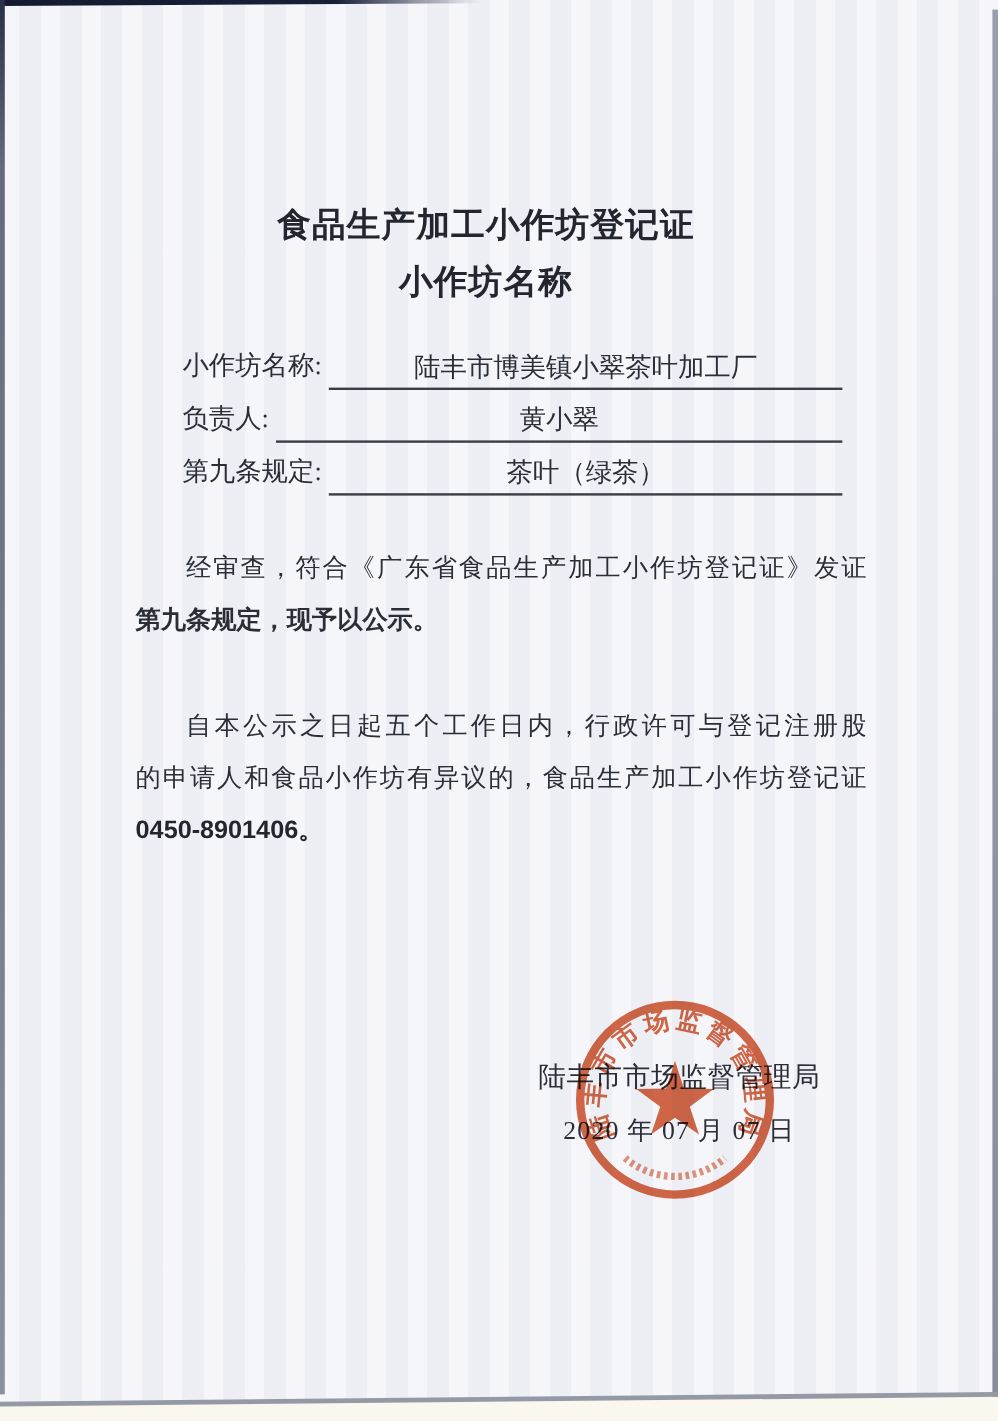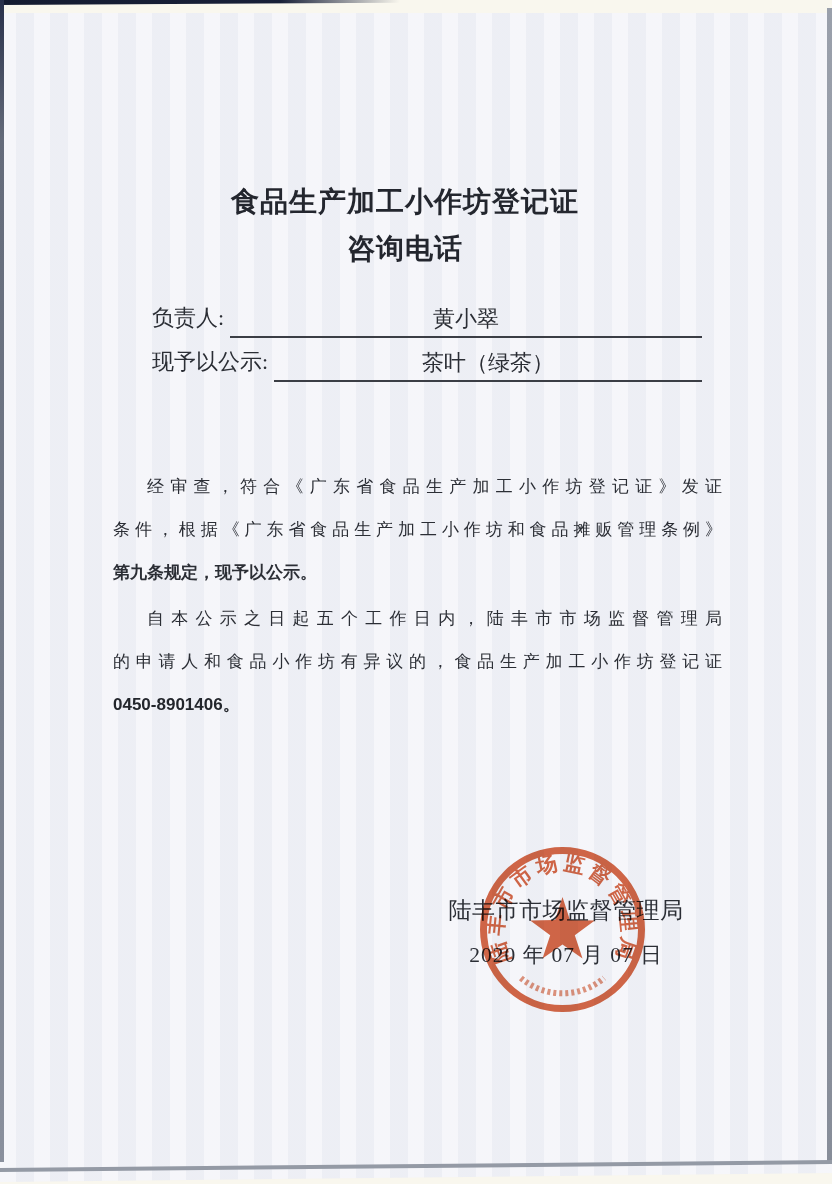--- a/index.html
+++ b/index.html
@@ -2,21 +2,21 @@
 <html><head>
 <meta charset="utf-8">
 <style>
   html,body{margin:0;padding:0;}
   body{
     width:832px;height:1184px;overflow:hidden;position:relative;
     background:#f9f7ee;
     font-family:"Liberation Serif","DejaVu Serif",serif;
   }
   .page{
-    position:absolute;left:0;top:13px;width:832px;height:1172px;
+    position:absolute;left:0;top:0;width:832px;height:1172px;
     background:
       repeating-linear-gradient(90deg, rgba(255,255,255,.28) 0 16px, rgba(206,211,224,.14) 16px 34px),
       #f2f3f8;
     clip-path:polygon(0 0,832px 0,832px 1160px,0 1169px);
     color:#2b2e35;
   }
   
   .edge-top{
     position:absolute;left:0;top:0;width:400px;height:5px;
     background:linear-gradient(to right,#141b30 0,#182038 70%,rgba(24,32,56,0) 100%);
@@ -44,21 +44,21 @@
   
   .fields{position:absolute;left:152px;top:281px;width:550px;}
   .frow{height:44px;display:flex;align-items:flex-end;}
   .flabel{font-size:22px;padding-bottom:5px;white-space:pre;color:#2b2e35;}
   .fvalue{
     flex:1;text-align:center;font-size:22px;line-height:30px;
     border-bottom:2px solid #3b3e45;padding-bottom:2px;margin-left:6px;
     color:#2b2e35;white-space:nowrap;
   }
   
-  .para{position:absolute;left:113px;width:609px;font-size:17px;color:#2b2e35;}
+  .para{position:absolute;left:113px;width:609px;font-size:21px;color:#2b2e35;}
   .p1{top:452px;}
   .p2{top:584px;}
   .bline{
     height:43px;line-height:43px;white-space:nowrap;
     text-align:justify;text-align-last:justify;word-break:break-all;
   }
   .bline.indent{text-indent:2em;}
   .bline.last{text-align-last:left;font-weight:bold;}
   .bold-seg{font-family:"Liberation Sans","DejaVu Sans",sans-serif;font-weight:700;color:#23262c;}
   
@@ -72,42 +72,45 @@
   }
   .seal text{font-family:"Liberation Serif","DejaVu Serif",serif;font-weight:700;}
 </style>
 </head>
 <body>
 
 <div class="page">
 
   <div class="title-block">
     <div class="title-line">食品生产加工小作坊登记证</div>
-    <div class="title-line">咨询电话</div>
+    <div class="title-line">小作坊名称</div>
   </div>
 
   <div class="fields">
+    <div class="frow">
+      <span class="flabel">小作坊名称:</span>
+      <span class="fvalue">陆丰市博美镇小翠茶叶加工厂</span>
+    </div>
     <div class="frow">
       <span class="flabel">负责人:</span>
       <span class="fvalue">黄小翠</span>
     </div>
     <div class="frow">
-      <span class="flabel">现予以公示:</span>
+      <span class="flabel">第九条规定:</span>
       <span class="fvalue">茶叶（绿茶）</span>
     </div>
   </div>
 
   <div class="para p1">
     <div class="bline indent">经审查，符合《广东省食品生产加工小作坊登记证》发证</div>
-    <div class="bline">条件，根据《广东省食品生产加工小作坊和食品摊贩管理条例》</div>
     <div class="bline last">第九条规定，现予以公示。</div>
   </div>
 
   <div class="para p2">
-    <div class="bline indent">自本公示之日起五个工作日内，陆丰市市场监督管理局</div>
+    <div class="bline indent">自本公示之日起五个工作日内，行政许可与登记注册股</div>
     <div class="bline">的申请人和食品小作坊有异议的，食品生产加工小作坊登记证</div>
     <div class="bline last bold-seg">0450-8901406。</div>
   </div>
 
   <div class="sig">
     <div class="sig-agency">陆丰市市场监督管理局</div>
     <div class="sig-date">2020 年 07 月 07 日</div>
   </div>
 
   <svg class="seal" viewBox="0 0 173 173">

